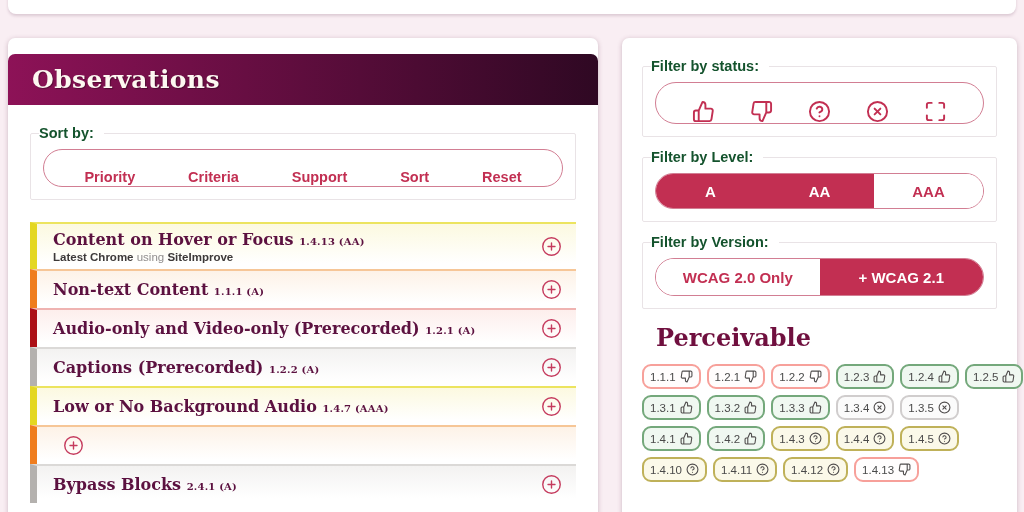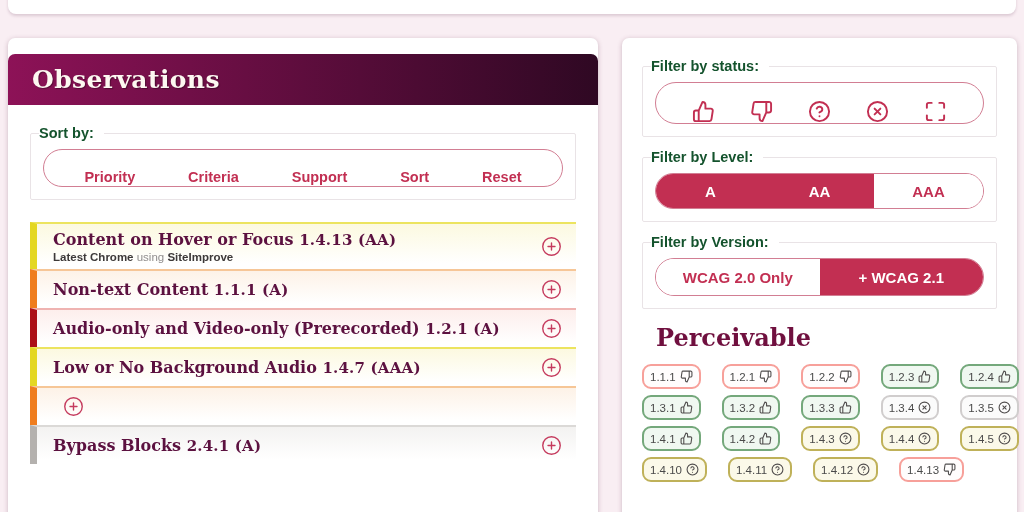--- a/index.html
+++ b/index.html
@@ -62,21 +62,21 @@
     padding:6px 14px 6px 16px;
     border-left:7px solid var(--bar);
     border-top:2px solid var(--top);
     background:linear-gradient(180deg,var(--tint),#ffffff 88%);
     cursor:pointer;
   }
   .obs-title{
     font-family:"DejaVu Serif",serif;font-weight:bold;
     color:#5c1140;font-size:16px;line-height:1.25;
   }
-  .obs-ref{font-size:15px;font-weight:bold;letter-spacing:.2px;}
+  .obs-ref{font-size:10px;font-weight:bold;letter-spacing:.2px;}
   .obs-meta{font-size:11.5px;color:#918e8e;margin-top:1px;}
   .obs-meta b{color:#3d3939;}
   .plus-btn{
     background:none;border:none;padding:0;cursor:pointer;
     width:21px;height:21px;color:#c53b5e;flex:0 0 21px;margin-left:10px;
   }
   .plus-btn svg{width:21px;height:21px;display:block;}
 
   .status-pill{height:42px;padding:0 18px;}
   .icon-btn{
@@ -96,21 +96,21 @@
     display:flex;align-items:center;justify-content:center;
   }
   .seg-btn.on{background:#c22f52;color:#ffffff;}
   .seg-btn.off{background:#ffffff;color:#c22f52;}
   .version-seg{height:38px;}
 
   .section-heading{
     margin:14px 14px 12px;font-family:"DejaVu Serif",serif;
     color:#70103f;font-size:24px;font-weight:bold;
   }
-  .chip-row{display:flex;gap:21px;margin-bottom:6px;flex-wrap:nowrap;}
+  .chip-row{display:flex;gap:6px;margin-bottom:6px;flex-wrap:nowrap;}
   .chip{
     display:inline-flex;align-items:center;gap:4px;
     padding:4px 6px;border-radius:9px;border:2px solid var(--cb);
     background:var(--cbg);font-size:11.5px;color:#4a4a4a;
     cursor:pointer;white-space:nowrap;
   }
   .chip svg{width:13px;height:13px;display:block;color:#4f4c4c;}
 </style>
 </head>
 <body>
@@ -157,20 +157,30 @@
         <li class="obs-item" style="--bar: #ac1016; --top: #efb3b1; --tint: #fdeeec;">
           <div>
             <div class="obs-title">Audio-only and Video-only (Prerecorded) <span class="obs-ref">1.2.1 (A)</span></div>
           </div>
           <button class="plus-btn"><span><svg viewBox="0 0 24 24" fill="none" stroke="currentColor" stroke-width="1.6" stroke-linecap="round" stroke-linejoin="round">
                 <circle cx="12" cy="12" r="10"></circle>
                 <line x1="12" y1="8" x2="12" y2="16"></line>
                 <line x1="8" y1="12" x2="16" y2="12"></line>
               </svg></span></button>
         </li>
+        <li class="obs-item" style="--bar: #b4b1ae; --top: #dbd9d7; --tint: #f3f2f1;">
+          <div>
+            <div class="obs-title">Captions (Prerecorded) <span class="obs-ref">1.2.2 (A)</span></div>
+          </div>
+          <button class="plus-btn"><span><svg viewBox="0 0 24 24" fill="none" stroke="currentColor" stroke-width="1.6" stroke-linecap="round" stroke-linejoin="round">
+                <circle cx="12" cy="12" r="10"></circle>
+                <line x1="12" y1="8" x2="12" y2="16"></line>
+                <line x1="8" y1="12" x2="16" y2="12"></line>
+              </svg></span></button>
+        </li>
         <li class="obs-item" style="--bar: #e4d722; --top: #ece45f; --tint: #fcf9e0;">
           <div>
             <div class="obs-title">Low or No Background Audio <span class="obs-ref">1.4.7 (AAA)</span></div>
           </div>
           <button class="plus-btn"><span><svg viewBox="0 0 24 24" fill="none" stroke="currentColor" stroke-width="1.6" stroke-linecap="round" stroke-linejoin="round">
                 <circle cx="12" cy="12" r="10"></circle>
                 <line x1="12" y1="8" x2="12" y2="16"></line>
                 <line x1="8" y1="12" x2="16" y2="12"></line>
               </svg></span></button>
         </li>

